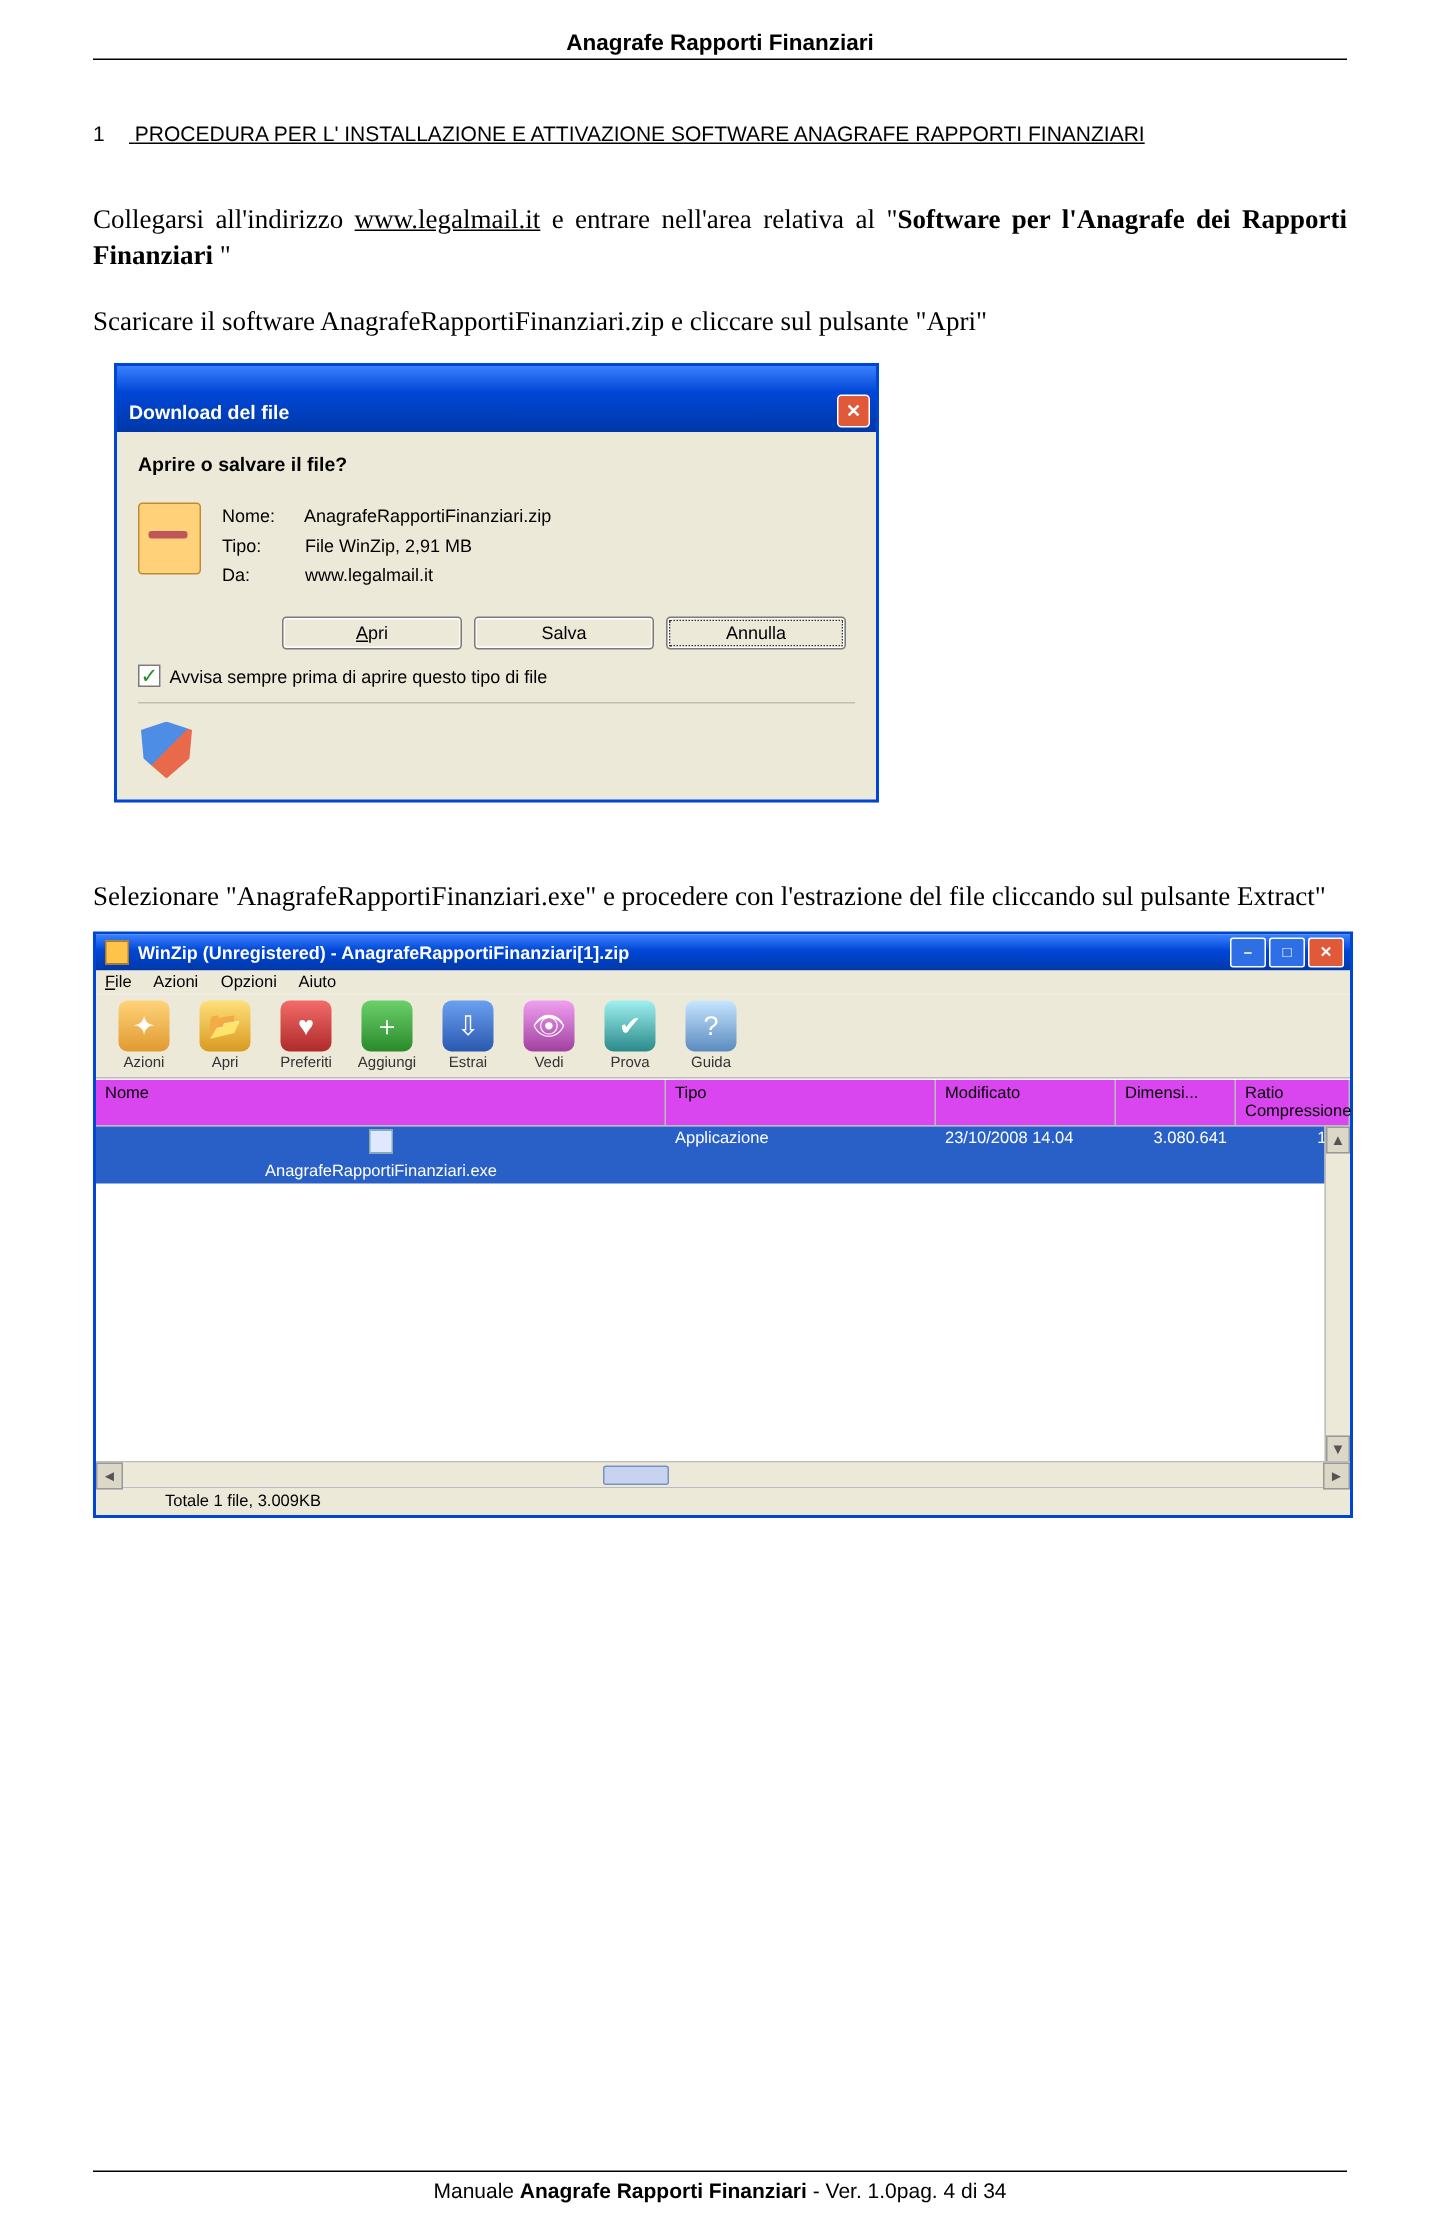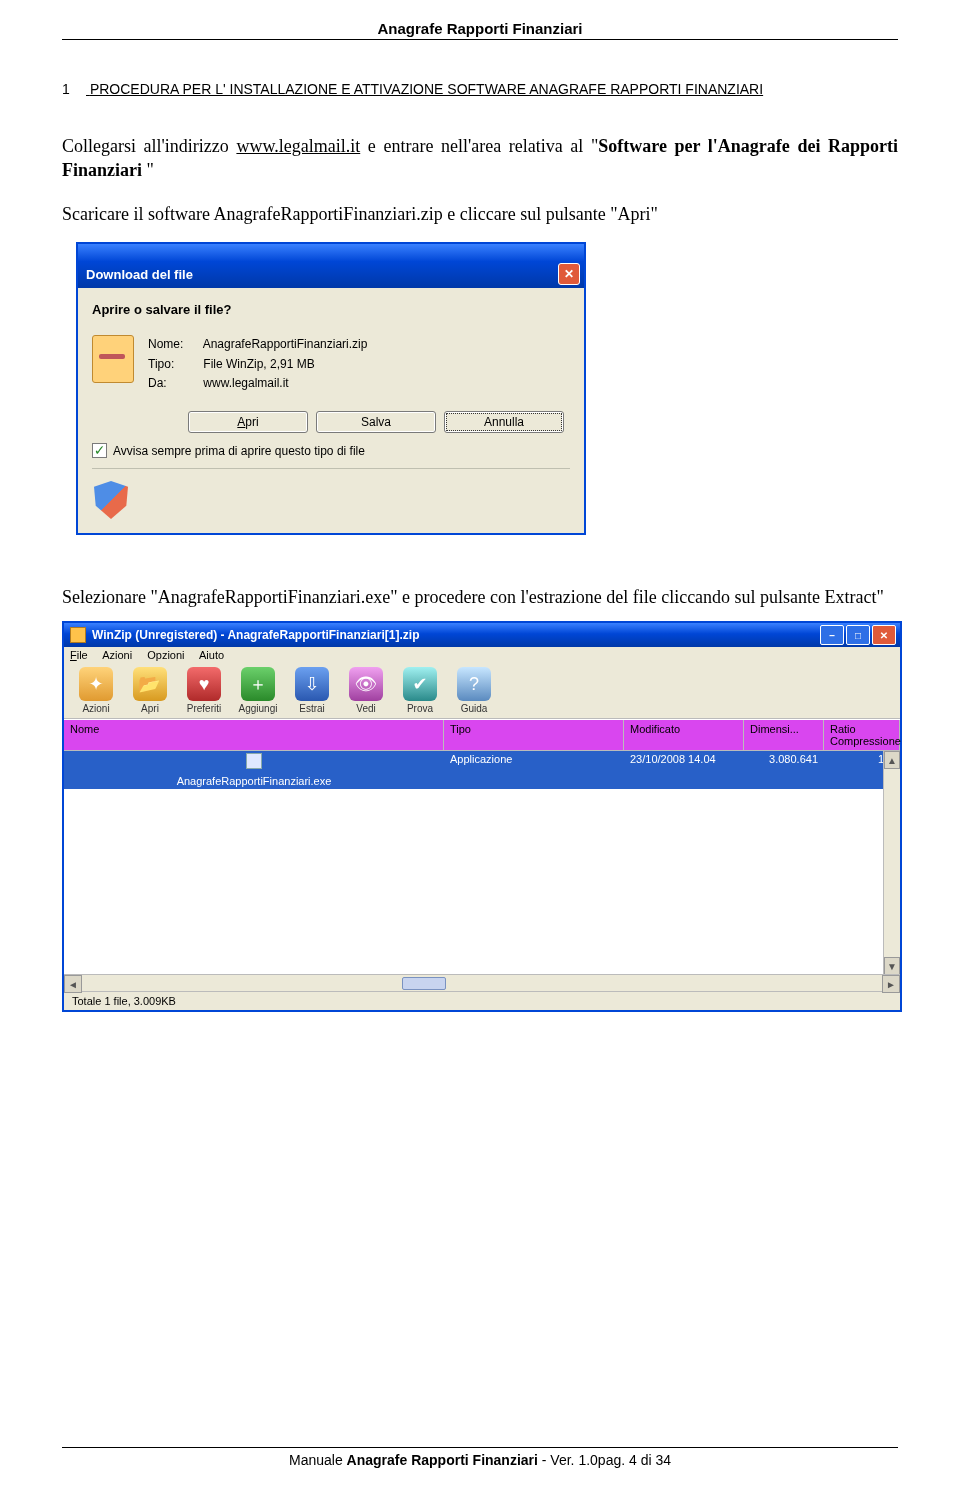--- a/index.html
+++ b/index.html
@@ -156,21 +156,21 @@
   .wz-row .nm { display:flex; align-items:center; gap:6px; }
   .wz-row .nm .ex { width:14px;height:14px;background:#dfe8ff;border:1px solid #8aa; display:inline-block; }
   .wz-body { background:#fff; height:240px; position:relative; }
   .wz-scroll { position:absolute; left:0; right:0; bottom:0; height:16px; background:#ece9d8; border-top:1px solid #bbb; display:flex; }
   .wz-scroll .arrow { width:16px;height:16px;background:#dcd8c8;border:1px solid #999; display:flex;align-items:center;justify-content:center; color:#555; font-size:10px; }
   .wz-scroll .track { flex:1; background:#ece9d8; position:relative; }
   .wz-scroll .thumb { position:absolute; left:40%; top:2px; width:42px; height:11px; background:#c8d4ef; border:1px solid #7a92c0; border-radius:2px; }
   .wz-status { display:flex; background:#ece9d8; border-top:1px solid #bbb; font-size:11px; }
   .wz-status div { padding:3px 8px; }
   .wz-status .s1 { flex:0 0 420px; border-right:1px solid #bbb; }
-  .wz-status .s2 { flex:1; }
+  .wz-status .s2 { flex:1;margin-left:38px; }
   .wz-vscroll { position:absolute; top:0; right:0; width:16px; bottom:16px; background:#ece9d8; border-left:1px solid #bbb; }
   .wz-vscroll .varrow { height:16px; background:#dcd8c8; border:1px solid #999; display:flex;align-items:center;justify-content:center;color:#555;font-size:10px; }
   .wz-vscroll .vtrack { position:absolute; top:17px; bottom:17px; left:0; right:0; }
   .wz-vscroll .bottom { position:absolute; bottom:0; left:0; right:0; }
 
   .footer {
     position:absolute; bottom:18px; left:62px; right:62px;
     border-top:1.5px solid #000; padding-top:4px;
     display:flex; justify-content:center;
     font-family: Arial, sans-serif;

